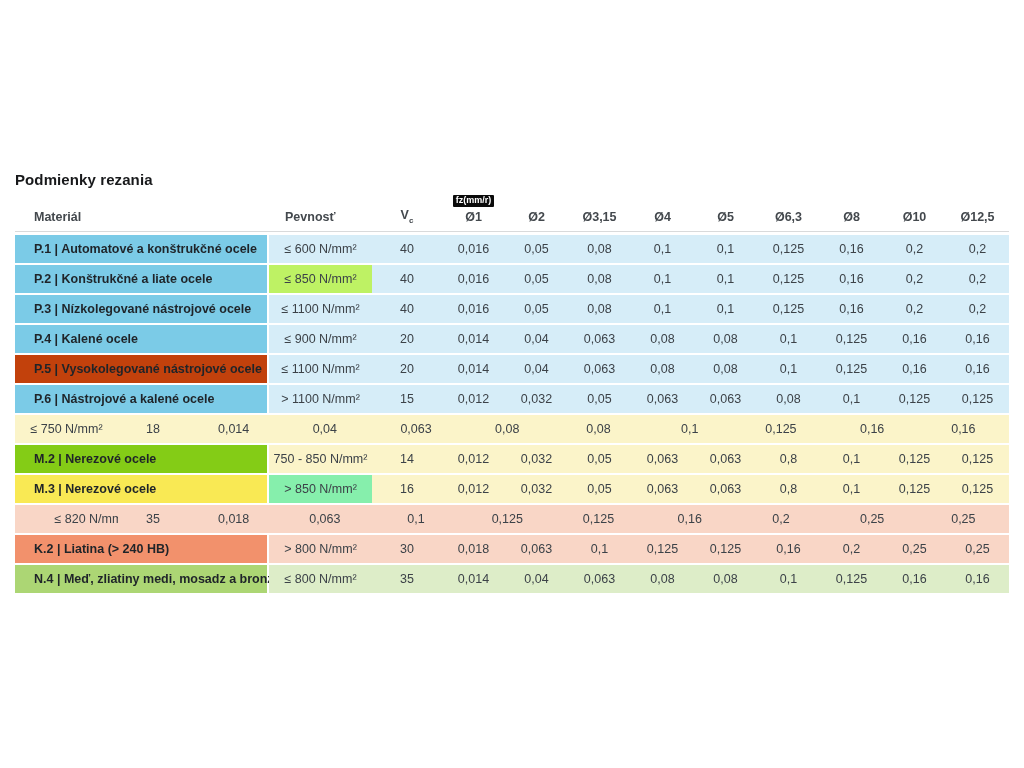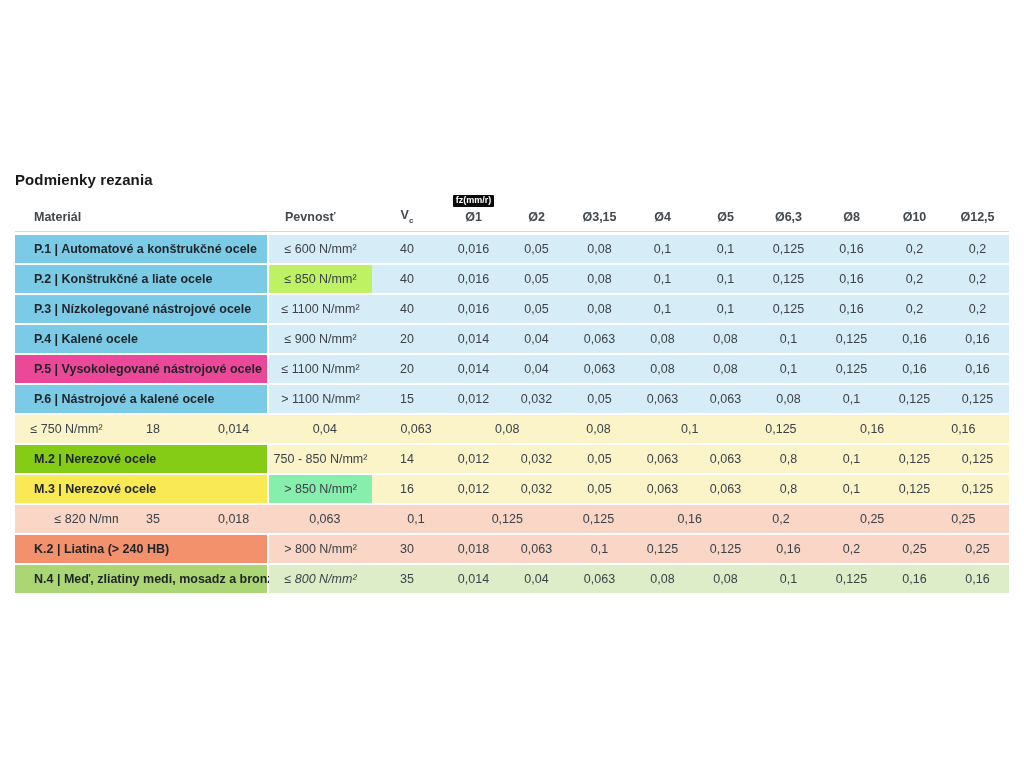--- a/index.html
+++ b/index.html
@@ -145,21 +145,21 @@
           <div class="td val" style="background: rgb(214, 237, 248);">0,04</div>
           <div class="td val" style="background: rgb(214, 237, 248);">0,063</div>
           <div class="td val" style="background: rgb(214, 237, 248);">0,08</div>
           <div class="td val" style="background: rgb(214, 237, 248);">0,08</div>
           <div class="td val" style="background: rgb(214, 237, 248);">0,1</div>
           <div class="td val" style="background: rgb(214, 237, 248);">0,125</div>
           <div class="td val" style="background: rgb(214, 237, 248);">0,16</div>
           <div class="td val" style="background: rgb(214, 237, 248);">0,16</div>
         </div>
         <div class="tr">
-          <div class="td material" style="background: #ec4899; text-align: center;">P.5 | Vysokolegované nástrojové ocele</div>
+          <div class="td material" style="background: #c2410c; text-align: center;">P.5 | Vysokolegované nástrojové ocele</div>
           <div class="td pevnost" style="background: rgb(214, 237, 248);">≤ 1100 N/mm²</div>
           <div class="td vc" style="background: rgb(214, 237, 248);">20</div>
           <div class="td val" style="background: rgb(214, 237, 248);">0,014</div>
           <div class="td val" style="background: rgb(214, 237, 248);">0,04</div>
           <div class="td val" style="background: rgb(214, 237, 248);">0,063</div>
           <div class="td val" style="background: rgb(214, 237, 248);">0,08</div>
           <div class="td val" style="background: rgb(214, 237, 248);">0,08</div>
           <div class="td val" style="background: rgb(214, 237, 248);">0,1</div>
           <div class="td val" style="background: rgb(214, 237, 248);">0,125</div>
           <div class="td val" style="background: rgb(214, 237, 248);">0,16</div>
@@ -242,21 +242,21 @@
           <div class="td val" style="background: rgb(249, 214, 198);">0,1</div>
           <div class="td val" style="background: rgb(249, 214, 198);">0,125</div>
           <div class="td val" style="background: rgb(249, 214, 198);">0,125</div>
           <div class="td val" style="background: rgb(249, 214, 198);">0,16</div>
           <div class="td val" style="background: rgb(249, 214, 198);">0,2</div>
           <div class="td val" style="background: rgb(249, 214, 198);">0,25</div>
           <div class="td val" style="background: rgb(249, 214, 198);">0,25</div>
         </div>
         <div class="tr">
           <div class="td material" style="background: rgb(172, 214, 116);">N.4 | Meď, zliatiny medi, mosadz a bronz</div>
-          <div class="td pevnost" style="background: rgb(221, 237, 200); font-style: italic;">≤ 800 N/mm²</div>
+          <div class="td pevnost" style="background: rgb(221, 237, 200);">≤ 800 N/mm²</div>
           <div class="td vc" style="background: rgb(221, 237, 200);">35</div>
           <div class="td val" style="background: rgb(221, 237, 200);">0,014</div>
           <div class="td val" style="background: rgb(221, 237, 200);">0,04</div>
           <div class="td val" style="background: rgb(221, 237, 200);">0,063</div>
           <div class="td val" style="background: rgb(221, 237, 200);">0,08</div>
           <div class="td val" style="background: rgb(221, 237, 200);">0,08</div>
           <div class="td val" style="background: rgb(221, 237, 200);">0,1</div>
           <div class="td val" style="background: rgb(221, 237, 200);">0,125</div>
           <div class="td val" style="background: rgb(221, 237, 200);">0,16</div>
           <div class="td val" style="background: rgb(221, 237, 200);">0,16</div>

